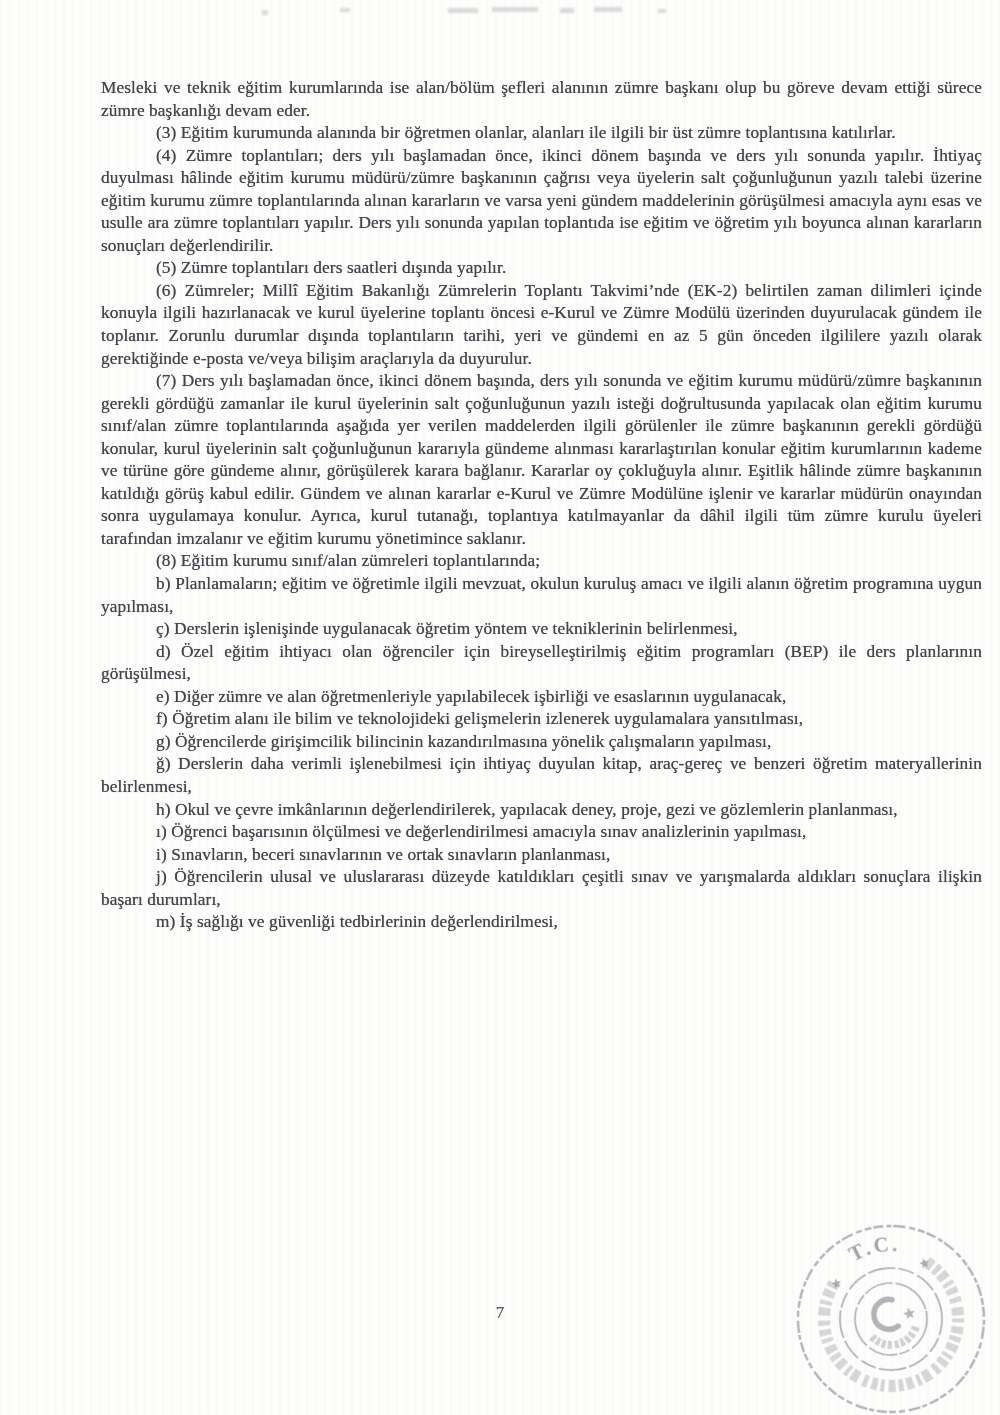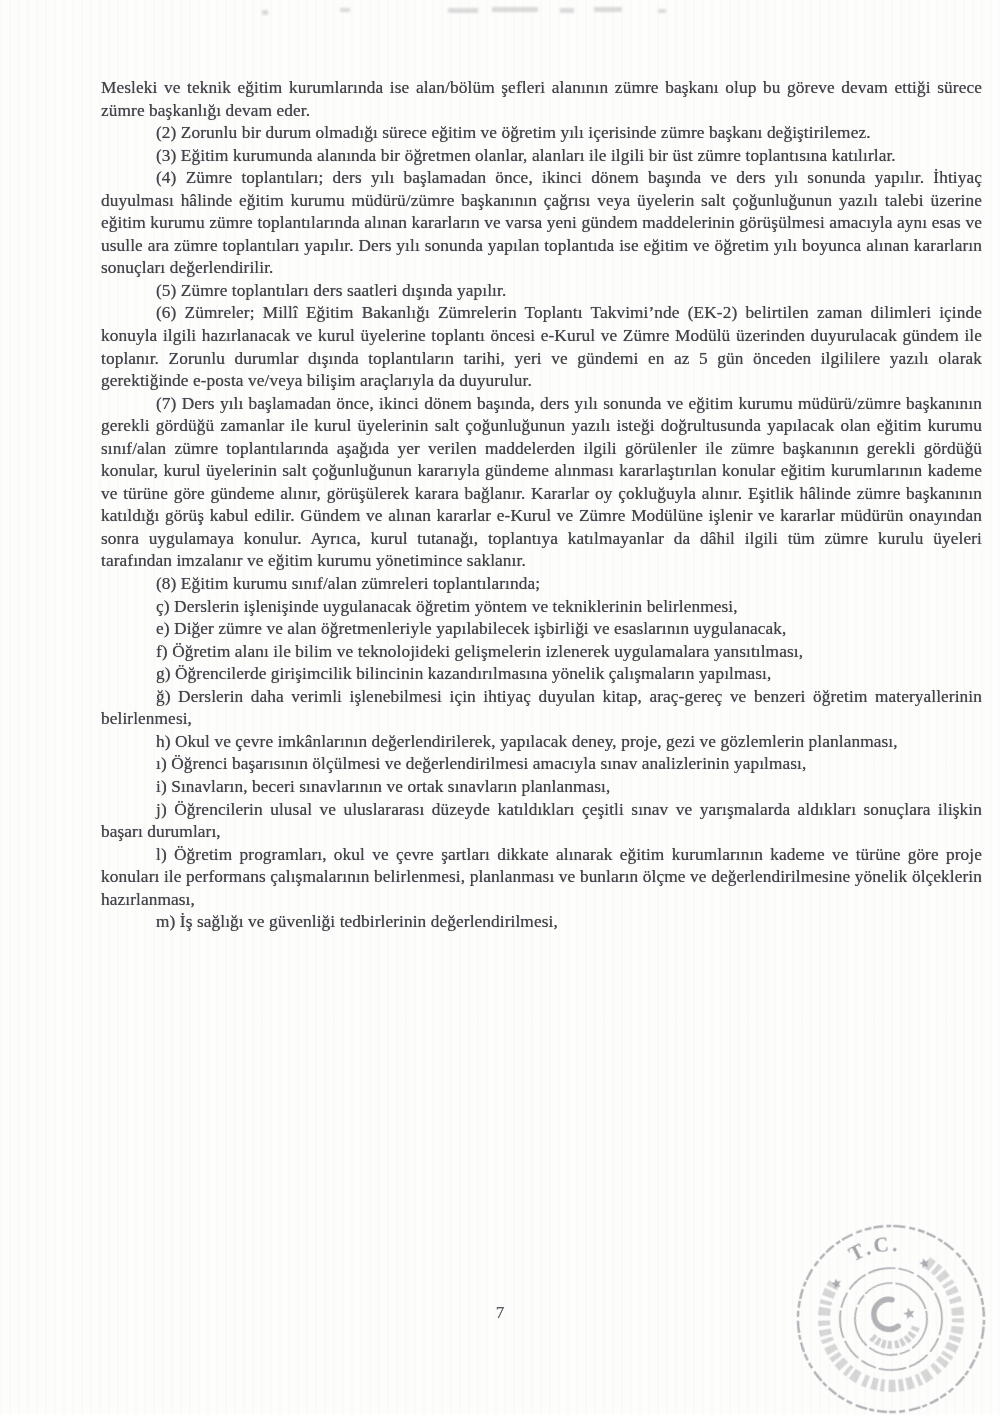--- a/index.html
+++ b/index.html
@@ -61,37 +61,37 @@
   <div class="artifact" style="left:262px;top:10px;width:6px;height:5px;"></div>
   <div class="artifact" style="left:340px;top:8px;width:10px;height:4px;"></div>
   <div class="artifact" style="left:448px;top:8px;width:30px;height:5px;"></div>
   <div class="artifact" style="left:492px;top:7px;width:46px;height:5px;"></div>
   <div class="artifact" style="left:560px;top:8px;width:14px;height:5px;"></div>
   <div class="artifact" style="left:594px;top:7px;width:28px;height:5px;"></div>
   <div class="artifact" style="left:658px;top:9px;width:8px;height:4px;"></div>
 
   <div class="content">
     <p class="noindent">Mesleki ve teknik eğitim kurumlarında ise alan/bölüm şefleri alanının zümre başkanı olup bu göreve devam ettiği sürece zümre başkanlığı devam eder.</p>
-    <p>(2) Zorunlu bir durum olmadığı sürece eğitim ve öğretim yılı içerisinde zümre başkanı değiştirilemez.</p>
     <p>(3) Eğitim kurumunda alanında bir öğretmen olanlar, alanları ile ilgili bir üst zümre toplantısına katılırlar.</p>
     <p>(4) Zümre toplantıları; ders yılı başlamadan önce, ikinci dönem başında ve ders yılı sonunda yapılır. İhtiyaç duyulması hâlinde eğitim kurumu müdürü/zümre başkanının çağrısı veya üyelerin salt çoğunluğunun yazılı talebi üzerine eğitim kurumu zümre toplantılarında alınan kararların ve varsa yeni gündem maddelerinin görüşülmesi amacıyla aynı esas ve usulle ara zümre toplantıları yapılır. Ders yılı sonunda yapılan toplantıda ise eğitim ve öğretim yılı boyunca alınan kararların sonuçları değerlendirilir.</p>
     <p>(5) Zümre toplantıları ders saatleri dışında yapılır.</p>
     <p>(6) Zümreler; Millî Eğitim Bakanlığı Zümrelerin Toplantı Takvimi’nde (EK-2) belirtilen zaman dilimleri içinde konuyla ilgili hazırlanacak ve kurul üyelerine toplantı öncesi e-Kurul ve Zümre Modülü üzerinden duyurulacak gündem ile toplanır. Zorunlu durumlar dışında toplantıların tarihi, yeri ve gündemi en az 5 gün önceden ilgililere yazılı olarak gerektiğinde e-posta ve/veya bilişim araçlarıyla da duyurulur.</p>
     <p>(7) Ders yılı başlamadan önce, ikinci dönem başında, ders yılı sonunda ve eğitim kurumu müdürü/zümre başkanının gerekli gördüğü zamanlar ile kurul üyelerinin salt çoğunluğunun yazılı isteği doğrultusunda yapılacak olan eğitim kurumu sınıf/alan zümre toplantılarında aşağıda yer verilen maddelerden ilgili görülenler ile zümre başkanının gerekli gördüğü konular, kurul üyelerinin salt çoğunluğunun kararıyla gündeme alınması kararlaştırılan konular eğitim kurumlarının kademe ve türüne göre gündeme alınır, görüşülerek karara bağlanır. Kararlar oy çokluğuyla alınır. Eşitlik hâlinde zümre başkanının katıldığı görüş kabul edilir. Gündem ve alınan kararlar e-Kurul ve Zümre Modülüne işlenir ve kararlar müdürün onayından sonra uygulamaya konulur. Ayrıca, kurul tutanağı, toplantıya katılmayanlar da dâhil ilgili tüm zümre kurulu üyeleri tarafından imzalanır ve eğitim kurumu yönetimince saklanır.</p>
     <p>(8) Eğitim kurumu sınıf/alan zümreleri toplantılarında;</p>
+    <p>b) Planlamaların; eğitim ve öğretimle ilgili mevzuat, okulun kuruluş amacı ve ilgili alanın öğretim programına uygun yapılması,</p>
     <p>ç) Derslerin işlenişinde uygulanacak öğretim yöntem ve tekniklerinin belirlenmesi,</p>
+    <p>d) Özel eğitim ihtiyacı olan öğrenciler için bireyselleştirilmiş eğitim programları (BEP) ile ders planlarının görüşülmesi,</p>
     <p>e) Diğer zümre ve alan öğretmenleriyle yapılabilecek işbirliği ve esaslarının uygulanacak,</p>
     <p>f) Öğretim alanı ile bilim ve teknolojideki gelişmelerin izlenerek uygulamalara yansıtılması,</p>
     <p>g) Öğrencilerde girişimcilik bilincinin kazandırılmasına yönelik çalışmaların yapılması,</p>
     <p>ğ) Derslerin daha verimli işlenebilmesi için ihtiyaç duyulan kitap, araç-gereç ve benzeri öğretim materyallerinin belirlenmesi,</p>
     <p>h) Okul ve çevre imkânlarının değerlendirilerek, yapılacak deney, proje, gezi ve gözlemlerin planlanması,</p>
     <p>ı) Öğrenci başarısının ölçülmesi ve değerlendirilmesi amacıyla sınav analizlerinin yapılması,</p>
     <p>i) Sınavların, beceri sınavlarının ve ortak sınavların planlanması,</p>
     <p>j) Öğrencilerin ulusal ve uluslararası düzeyde katıldıkları çeşitli sınav ve yarışmalarda aldıkları sonuçlara ilişkin başarı durumları,</p>
-    <p>l) Öğretim programları, okul ve çevre şartları dikkate alınarak eğitim kurumlarının kademe ve türüne göre proje konuları ile performans çalışmalarının belirlenmesi, planlanması ve bunların ölçme ve değerlendirilmesine yönelik ölçeklerin hazırlanması,</p>
     <p>m) İş sağlığı ve güvenliği tedbirlerinin değerlendirilmesi,</p>
   </div>
 
   <div class="page-number">7</div>
 
   <svg class="stamp" viewBox="0 0 210 200" xmlns="http://www.w3.org/2000/svg">
     <defs>
       <filter id="inkblur" x="-10%" y="-10%" width="120%" height="120%">
         <feGaussianBlur stdDeviation="0.5"></feGaussianBlur>
       </filter>

